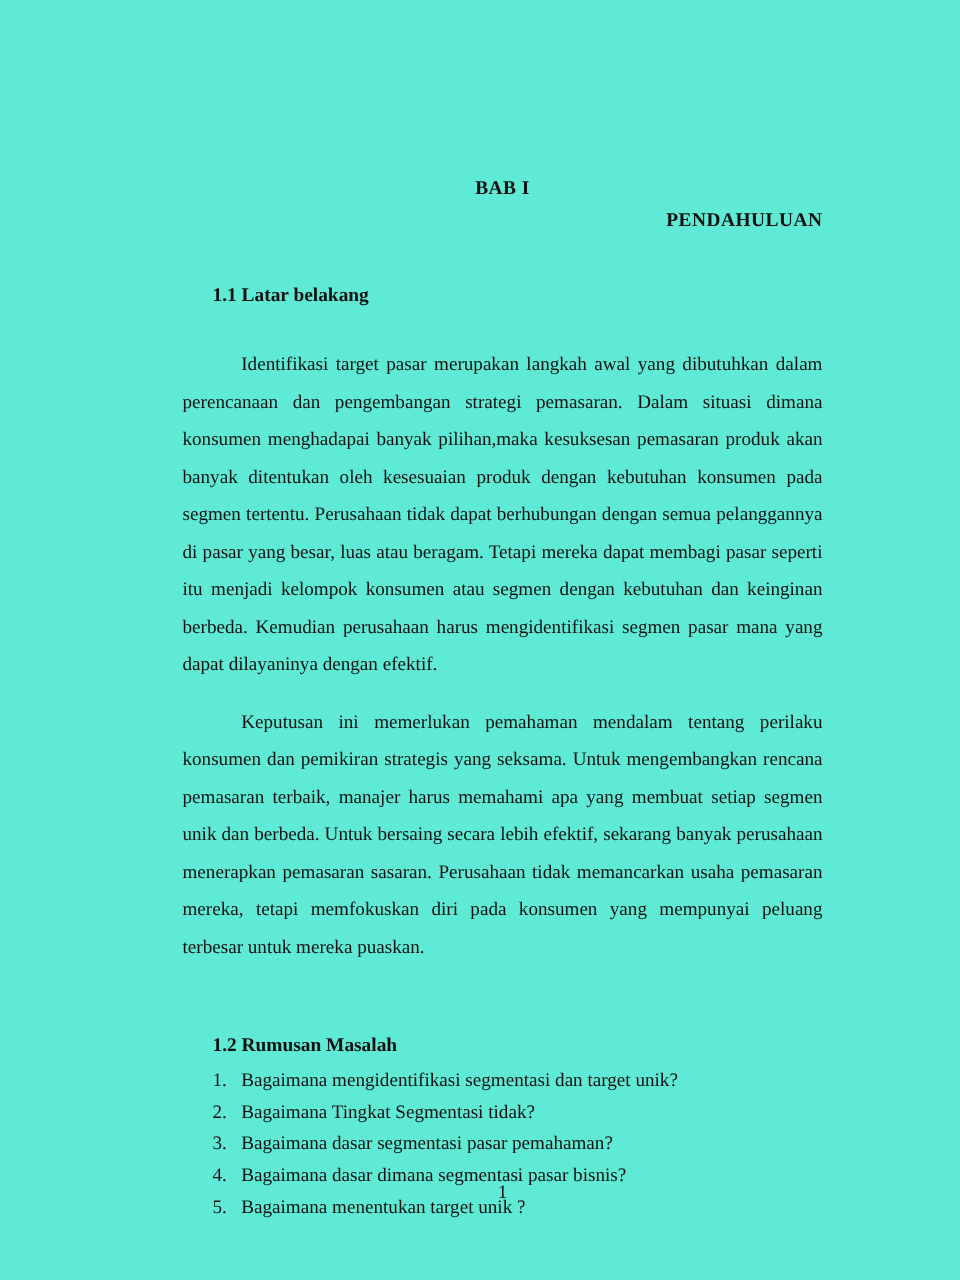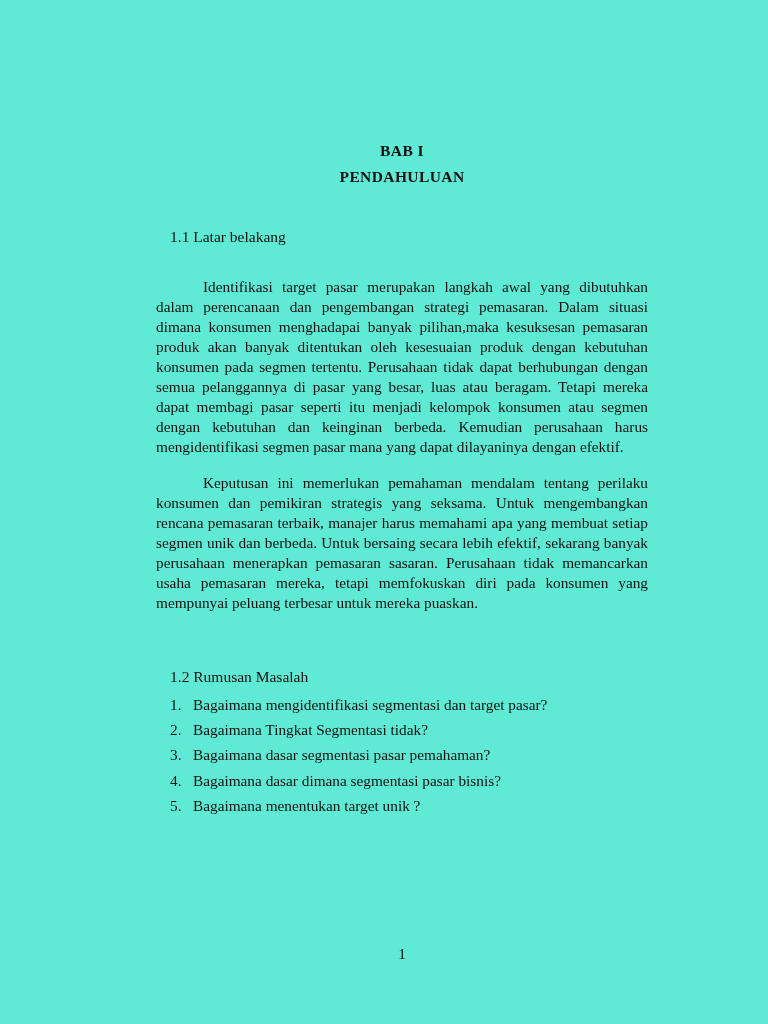--- a/index.html
+++ b/index.html
@@ -39,49 +39,50 @@
     font-weight: bold;
     font-size: 15.5px;
     letter-spacing: 0.4px;
     line-height: 26px;
   }
   .chapter-heading.bab {
     margin-top: 138px;
   }
   .chapter-heading.sub {
     margin-top: 0px;
+    text-align: right;
   }
 
   .section-heading {
-    font-weight: normal;
+    font-weight: bold;
     font-size: 15.5px;
     margin-left: 24px;
     line-height: 22px;
   }
   .section-heading.first {
     margin-top: 36px;
   }
 
   .body-par {
     text-align: justify;
     text-justify: inter-word;
     font-size: 15.3px;
-    line-height: 20px;
+    line-height: 30px;
     text-indent: 47px;
-    margin: 10px;
+    margin: 0;
   }
   .body-par.p1 {
     margin-top: 29px;
   }
   .body-par.p2 {
     margin-top: 16px;
   }
 
   .rumusan-heading {
-    font-weight: normal;
+    font-weight: bold;
     font-size: 15.5px;
     margin-left: 24px;
     margin-top: 53px;
     line-height: 22px;
   }
 
   .q-list {
     list-style: none;
     margin: 0;
     padding: 0;
@@ -129,21 +130,21 @@
 
     <p class="body-par p1">Identifikasi target pasar merupakan langkah awal yang dibutuhkan dalam perencanaan dan pengembangan strategi pemasaran. Dalam situasi dimana konsumen menghadapai banyak pilihan,maka kesuksesan pemasaran produk akan banyak ditentukan oleh kesesuaian produk dengan kebutuhan konsumen pada segmen tertentu. Perusahaan tidak dapat berhubungan dengan semua pelanggannya di pasar yang besar, luas atau beragam. Tetapi mereka dapat membagi pasar seperti itu menjadi kelompok konsumen atau segmen dengan kebutuhan dan keinginan berbeda. Kemudian perusahaan harus mengidentifikasi segmen pasar mana yang dapat dilayaninya dengan efektif.</p>
 
     <p class="body-par p2">Keputusan ini memerlukan pemahaman mendalam tentang perilaku konsumen dan pemikiran strategis yang seksama. Untuk mengembangkan rencana pemasaran terbaik, manajer harus memahami apa yang membuat setiap segmen unik dan berbeda. Untuk bersaing secara lebih efektif, sekarang banyak perusahaan menerapkan pemasaran sasaran. Perusahaan tidak memancarkan usaha pemasaran mereka, tetapi memfokuskan diri pada konsumen yang mempunyai peluang terbesar untuk mereka puaskan.</p>
 
     <div class="rumusan-heading">1.2 Rumusan Masalah</div>
 
     <ol class="q-list">
       <li class="q-item">
         <span class="q-num">1.</span>
-        <span class="q-text">Bagaimana mengidentifikasi segmentasi dan target pasar?</span>
+        <span class="q-text">Bagaimana mengidentifikasi segmentasi dan target unik?</span>
       </li>
       <li class="q-item">
         <span class="q-num">2.</span>
         <span class="q-text">Bagaimana Tingkat Segmentasi tidak?</span>
       </li>
       <li class="q-item">
         <span class="q-num">3.</span>
         <span class="q-text">Bagaimana dasar segmentasi pasar pemahaman?</span>
       </li>
       <li class="q-item">

